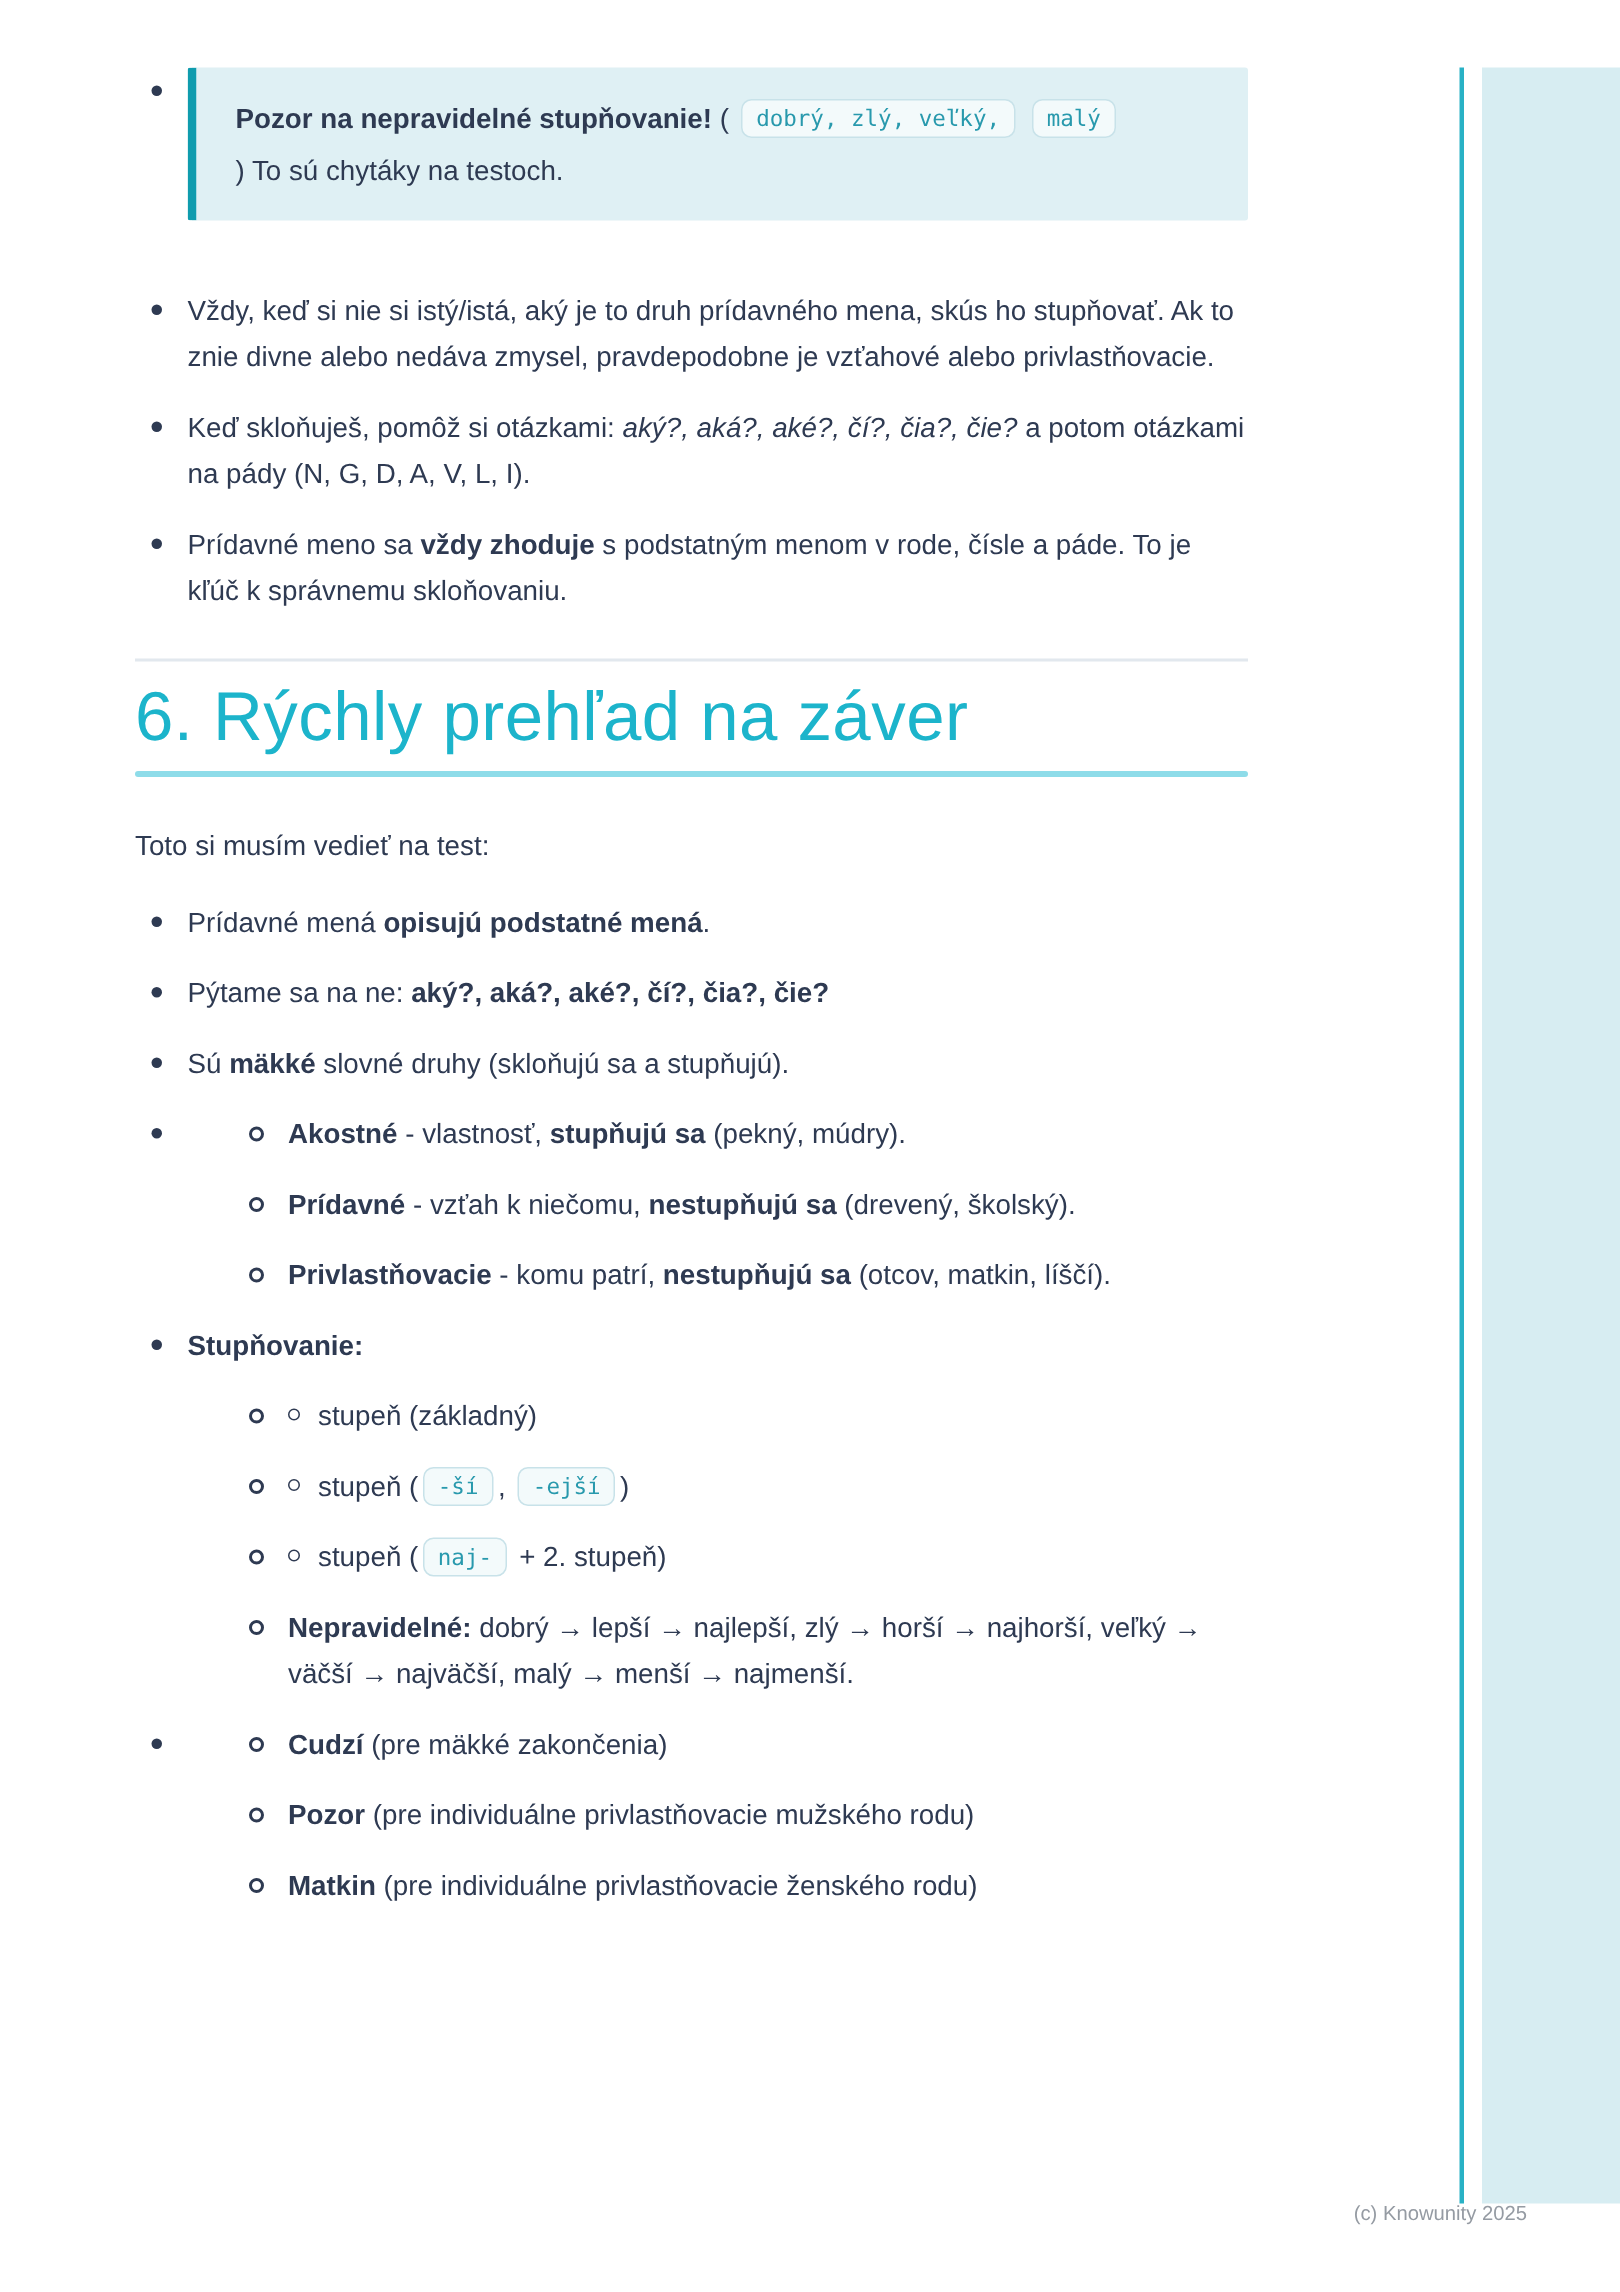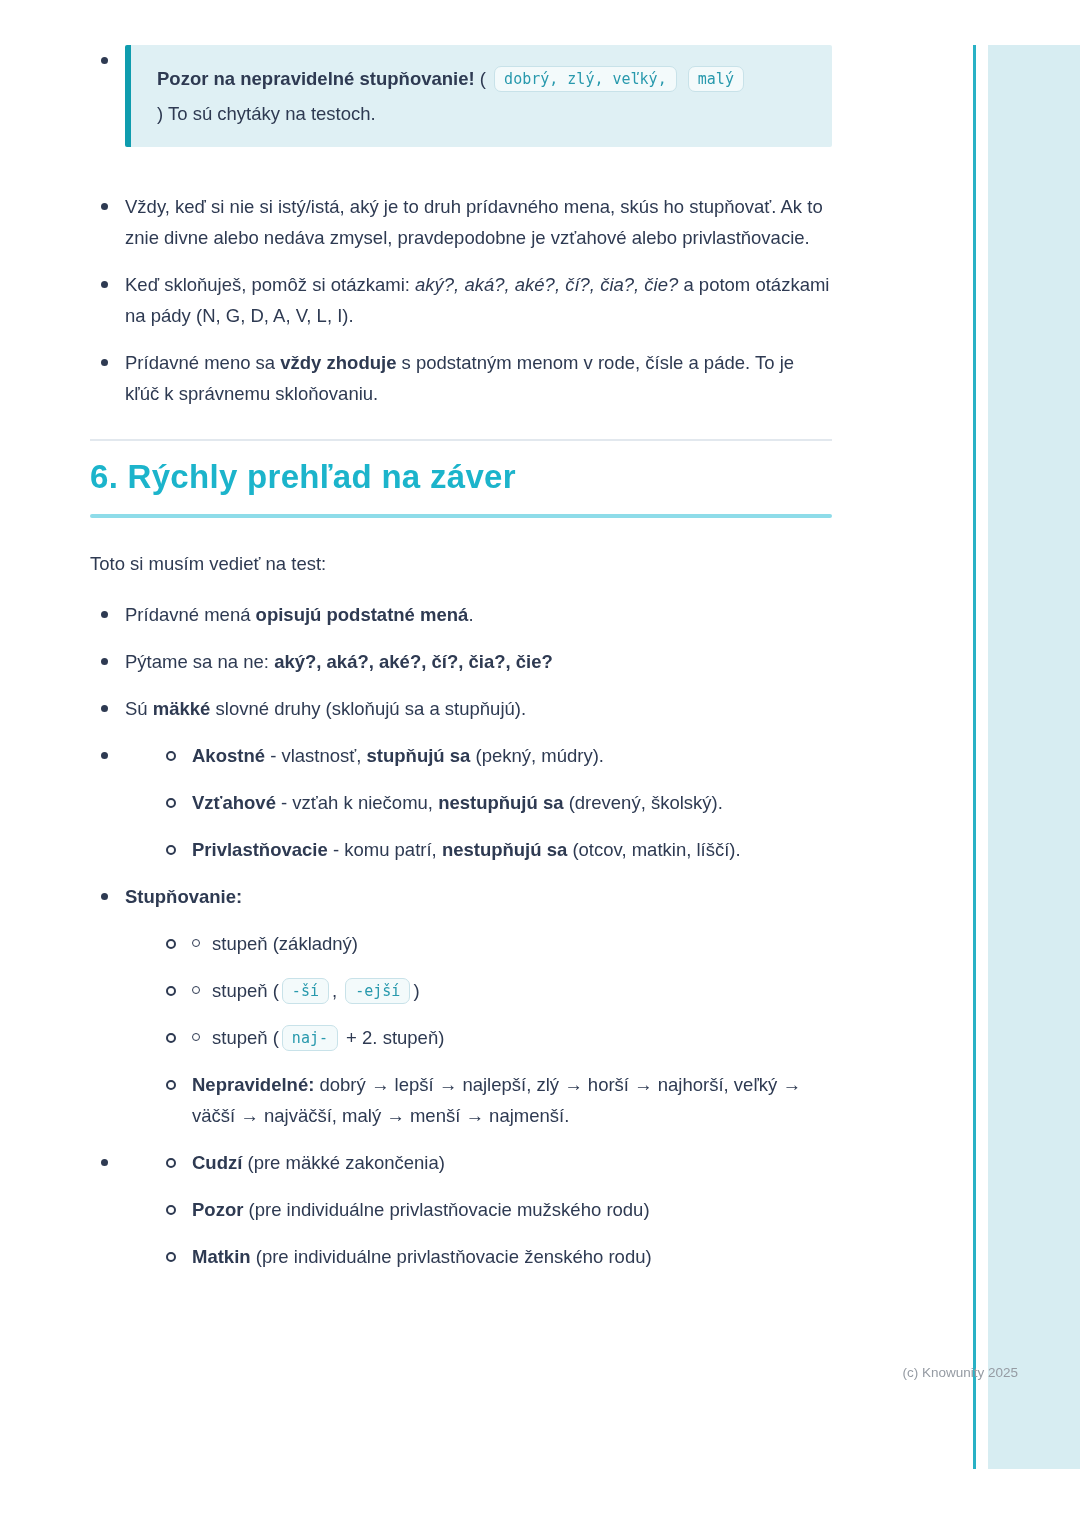--- a/index.html
+++ b/index.html
@@ -29,30 +29,30 @@
     padding:16px 80px 16px 26px;
     line-height:35px;
   }
   .chip{
     display:inline-block;font-family:"DejaVu Sans Mono",monospace;font-size:15px;line-height:20px;
     padding:2px 9px;margin:0 3px;border-radius:7px;
     background:var(--chip-bg,#f3fafb);border:1px solid var(--chip-border,#c8e2e9);
     color:var(--chip-text,#2899ad);vertical-align:baseline;position:relative;top:-1px;white-space:nowrap;
   }
   .divider{height:2px;background:var(--divider,#e2e8ee);margin:30px 0 14px;border:0;}
-  .h2{font-size:33px;line-height:44px;font-weight:700;color:var(--accent,#1cb4cb);margin:14px 0 0;letter-spacing:0.3px;}
+  .h2{font-size:46px;line-height:44px;font-weight:400;color:var(--accent,#1cb4cb);margin:14px 0 0;letter-spacing:0.3px;}
   .h2-underline{height:4px;background:var(--underline,#8edce9);border-radius:2px;margin:15px 0 30px;}
   .intro{margin:0 0 20px;}
   .mini-ring{
     display:inline-block;width:8px;height:8px;border-radius:50%;
     border:1.5px solid var(--ink,#2e3a52);box-sizing:border-box;
     margin-right:12px;vertical-align:middle;position:relative;top:-2px;
   }
   .footer{
-    position:absolute;top:1364px;right:62px;z-index:5;
+    position:absolute;top:1467px;right:62px;z-index:5;
     font-size:13.5px;color:var(--muted,#959ba3);line-height:18px;
   }
 </style>
 </head>
 <body>
 
 <div class="page">
   <div class="side-line"></div>
   <div class="side-strip"></div>
   <div class="footer">(c) Knowunity 2025</div>
@@ -108,21 +108,21 @@
 
     <div class="li">
       <span class="marker dot"></span>
       <div class="sublist">
         <div class="li">
           <span class="marker ring"></span>
           <p class="t"><strong>Akostné</strong><span> - vlastnosť, </span><strong>stupňujú sa</strong><span> (pekný, múdry).</span></p>
         </div>
         <div class="li">
           <span class="marker ring"></span>
-          <p class="t"><strong>Vzťahové</strong><span> - vzťah k niečomu, </span><strong>nestupňujú sa</strong><span> (drevený, školský).</span></p>
+          <p class="t"><strong>Prídavné</strong><span> - vzťah k niečomu, </span><strong>nestupňujú sa</strong><span> (drevený, školský).</span></p>
         </div>
         <div class="li">
           <span class="marker ring"></span>
           <p class="t"><strong>Privlastňovacie</strong><span> - komu patrí, </span><strong>nestupňujú sa</strong><span> (otcov, matkin, líščí).</span></p>
         </div>
       </div>
     </div>
 
     <div class="li">
       <span class="marker dot"></span>

